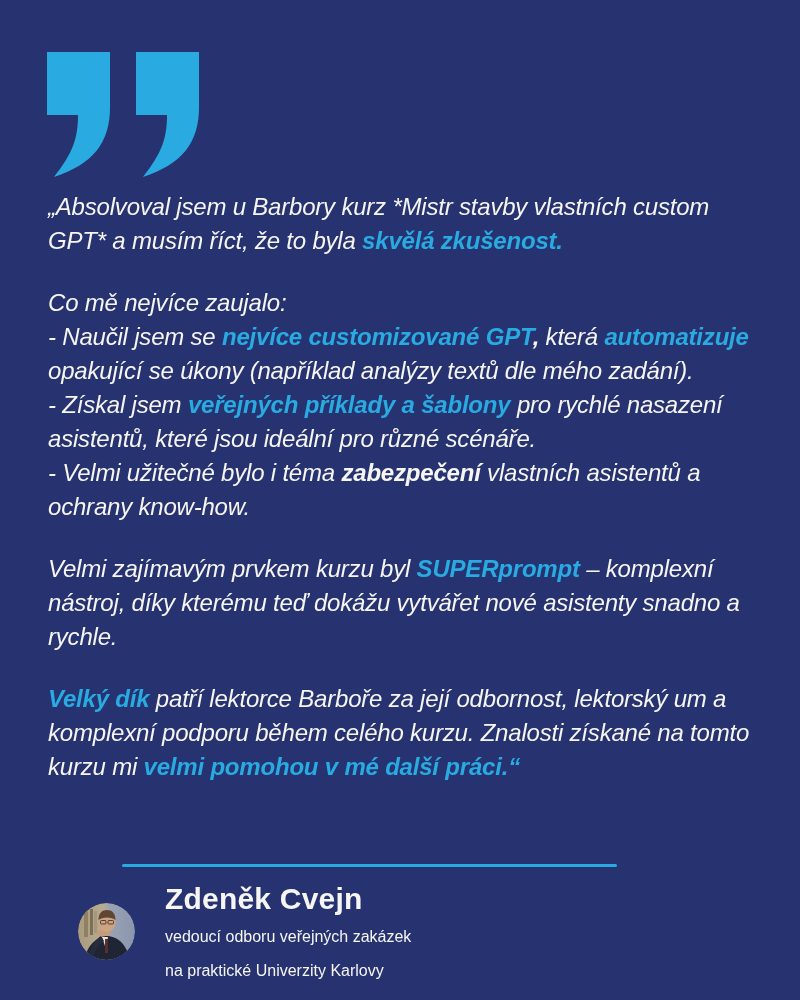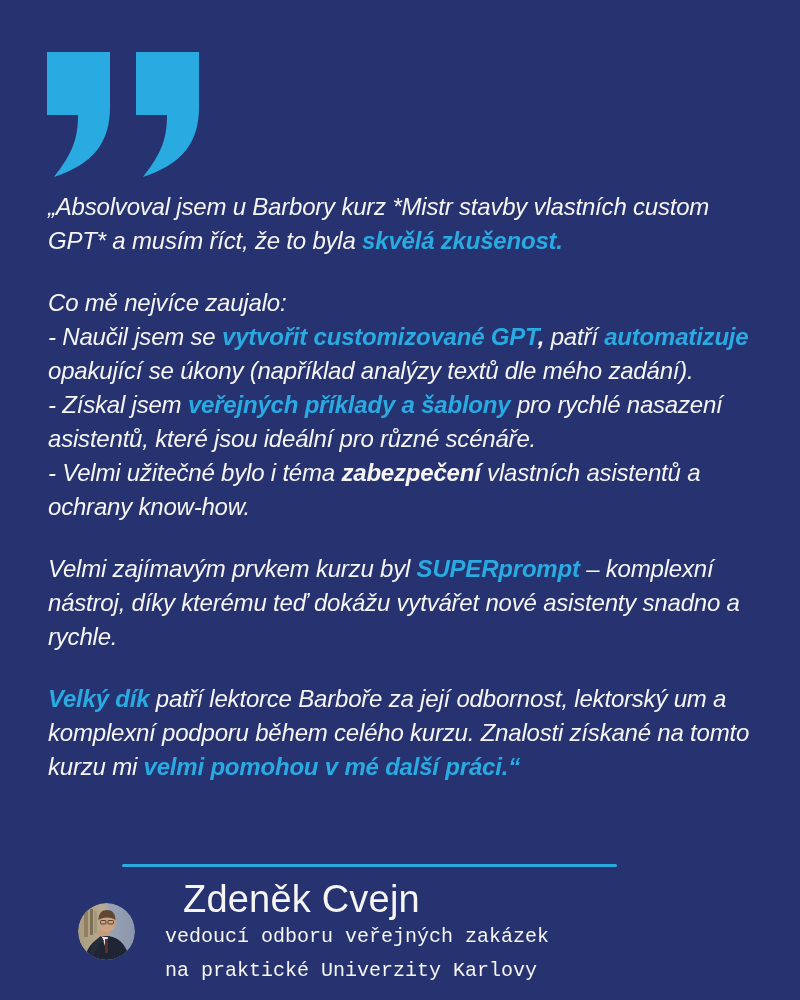--- a/index.html
+++ b/index.html
@@ -68,45 +68,43 @@
   .avatar svg { display: block; width: 100%; height: 100%; }
 
   .attr-text {
     position: absolute;
     left: 165px;
     top: 878px;
     color: var(--text);
     font-style: normal;
   }
   .author-name {
-    font-size: 38px;
+    font-size: 30px;
     line-height: 42px;
-    font-weight: 400;
+    font-weight: 700;
     letter-spacing: 0.2px;
-    margin-left: 18px;
   }
   .author-role {
-    font-size: 20px;
+    font-size: 16px;
     line-height: 34px;
     font-weight: 400;
-    font-family: Liberation Mono, monospace;
   }
 </style>
 </head>
 <body>
 
 <div class="page">
 
   <svg class="quote-icon" viewBox="0 0 152 126" aria-hidden="true">
     <path d="M0,0 H63 V55 C63,91 46,112 7,125 C26,101 31,86 31,63 L0,63 Z" style="fill:var(--accent)"></path>
     <path d="M89,0 H152 V55 C152,91 135,112 96,125 C115,101 120,86 120,63 L89,63 Z" style="fill:var(--accent)"></path>
   </svg>
 
   <div class="quote-text" id="quote-container"><p><span class="run-n">„Absolvoval jsem u Barbory kurz *Mistr stavby vlastních custom GPT* a musím říct, že to byla </span><span class="run-ab">skvělá zkušenost.</span></p><p><span class="run-n">Co mě nejvíce zaujalo:
-- Naučil jsem se </span><span class="run-ab">vytvořit customizované GPT</span><span class="run-wb">,</span><span class="run-n"> patří </span><span class="run-ab">automatizuje</span><span class="run-n"> opakující se úkony (například analýzy textů dle mého zadání).
+- Naučil jsem se </span><span class="run-ab">nejvíce customizované GPT</span><span class="run-wb">,</span><span class="run-n"> která </span><span class="run-ab">automatizuje</span><span class="run-n"> opakující se úkony (například analýzy textů dle mého zadání).
 - Získal jsem </span><span class="run-ab">veřejných příklady a šablony</span><span class="run-n"> pro rychlé nasazení asistentů, které jsou ideální pro různé scénáře.
 - Velmi užitečné bylo i téma </span><span class="run-wb">zabezpečení</span><span class="run-n"> vlastních asistentů a ochrany know-how.</span></p><p><span class="run-n">Velmi zajímavým prvkem kurzu byl </span><span class="run-ab">SUPERprompt</span><span class="run-n"> – komplexní nástroj, díky kterému teď dokážu vytvářet nové asistenty snadno a rychle.</span></p><p><span class="run-ab">Velký dík</span><span class="run-n"> patří lektorce Barboře za její odbornost, lektorský um a komplexní podporu během celého kurzu. Znalosti získané na tomto kurzu mi </span><span class="run-ab">velmi pomohou v mé další práci.“</span></p></div>
 
   <div class="divider"></div>
 
   <div class="avatar">
     <svg viewBox="0 0 57 57" aria-hidden="true">
       <defs>
         <clipPath id="avclip">
             <circle cx="28.5" cy="28.5" r="28.5"></circle>

